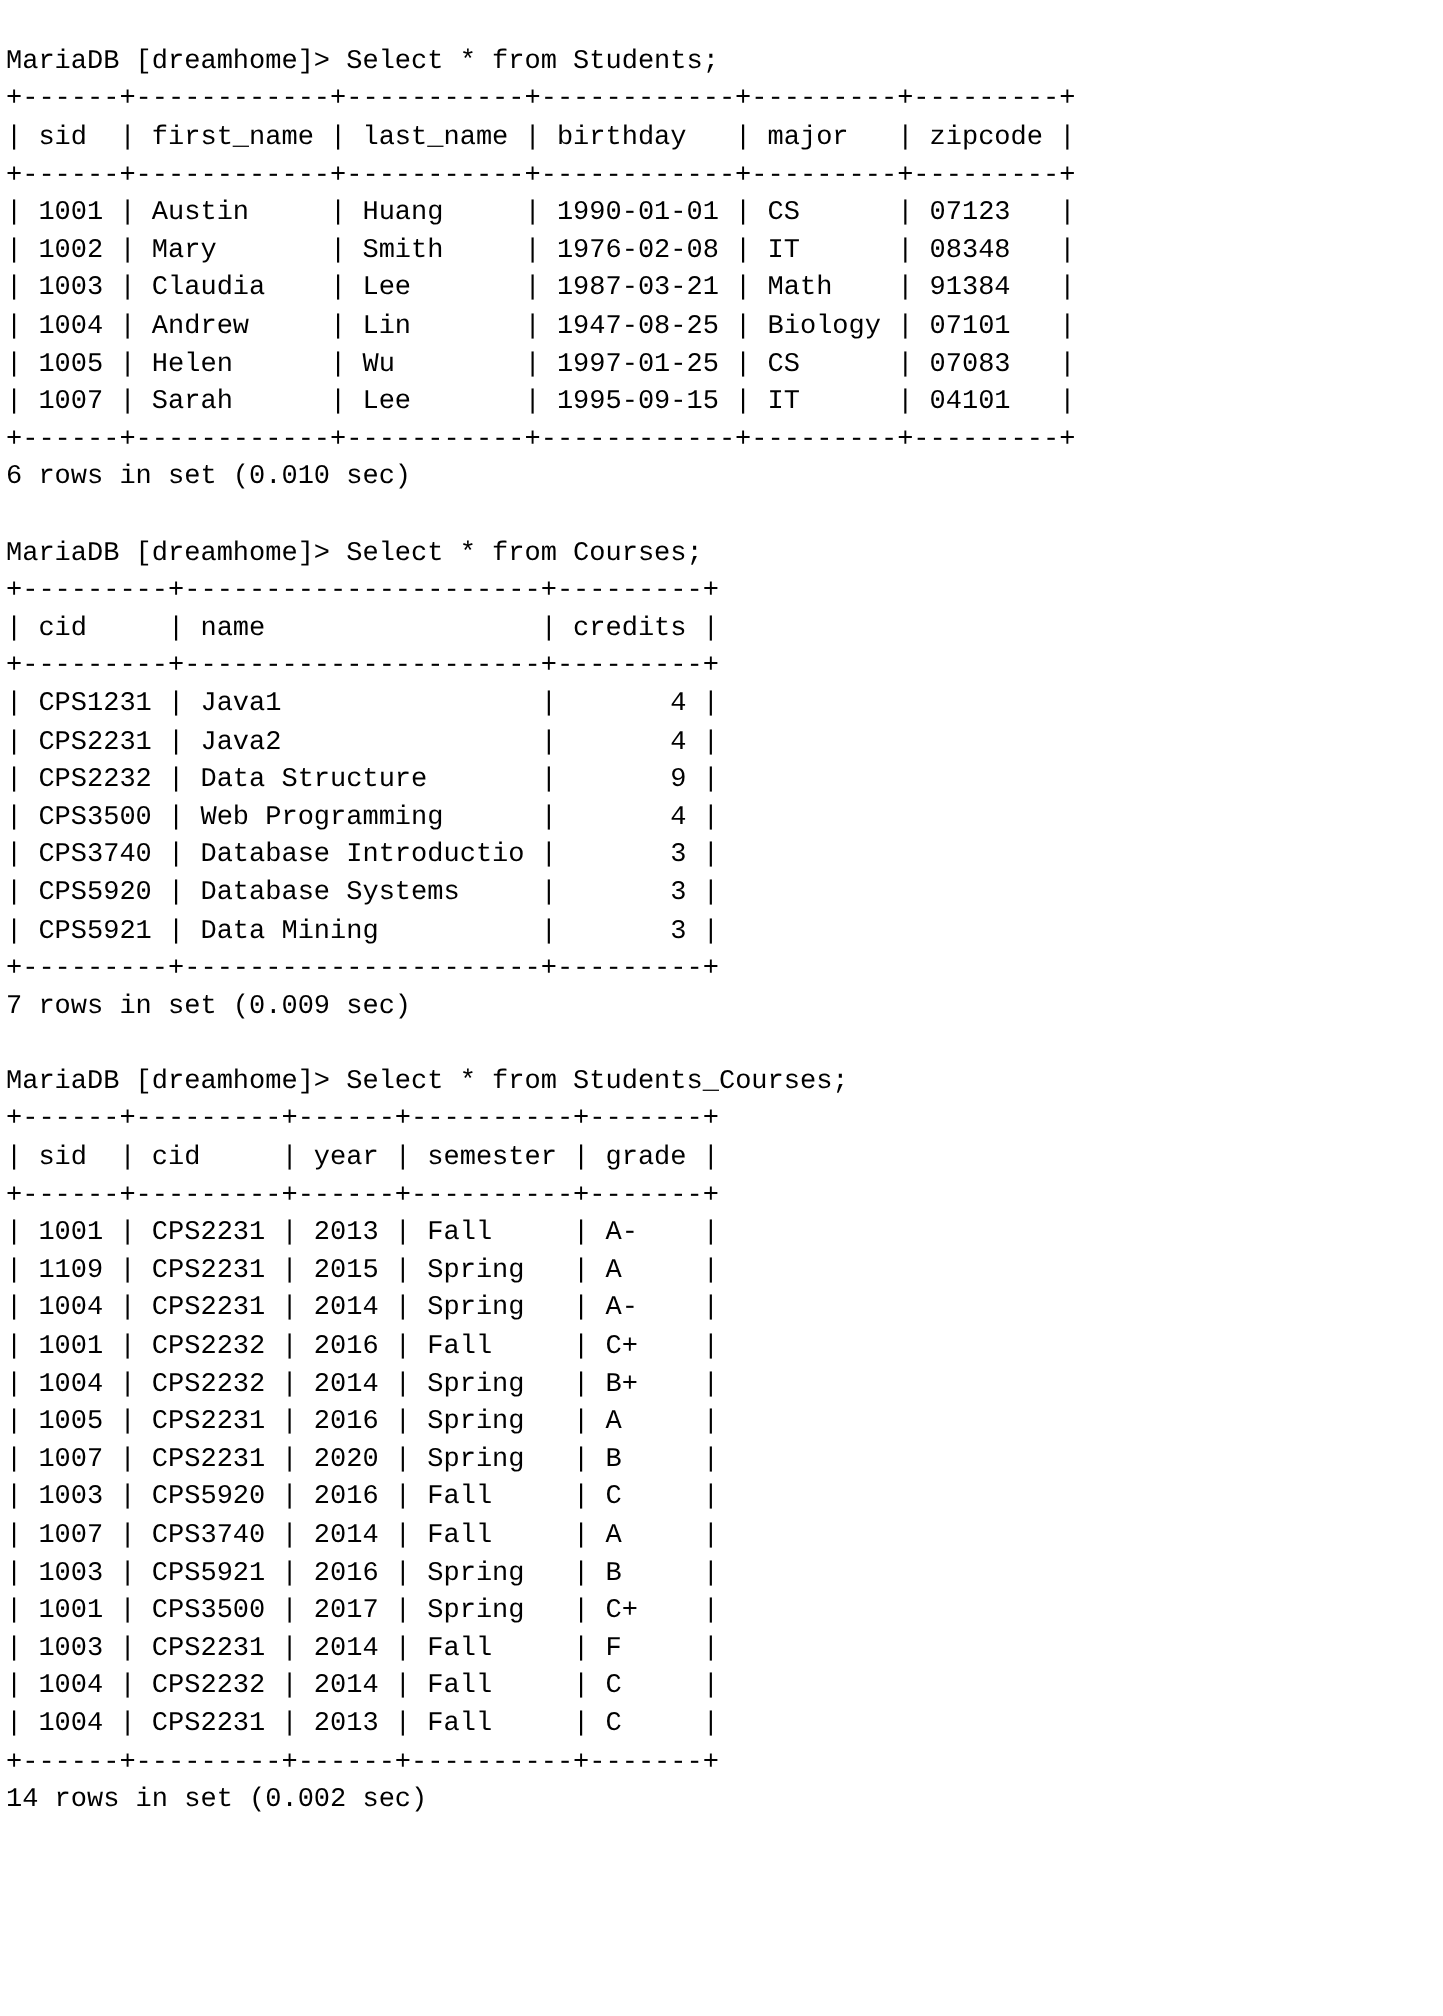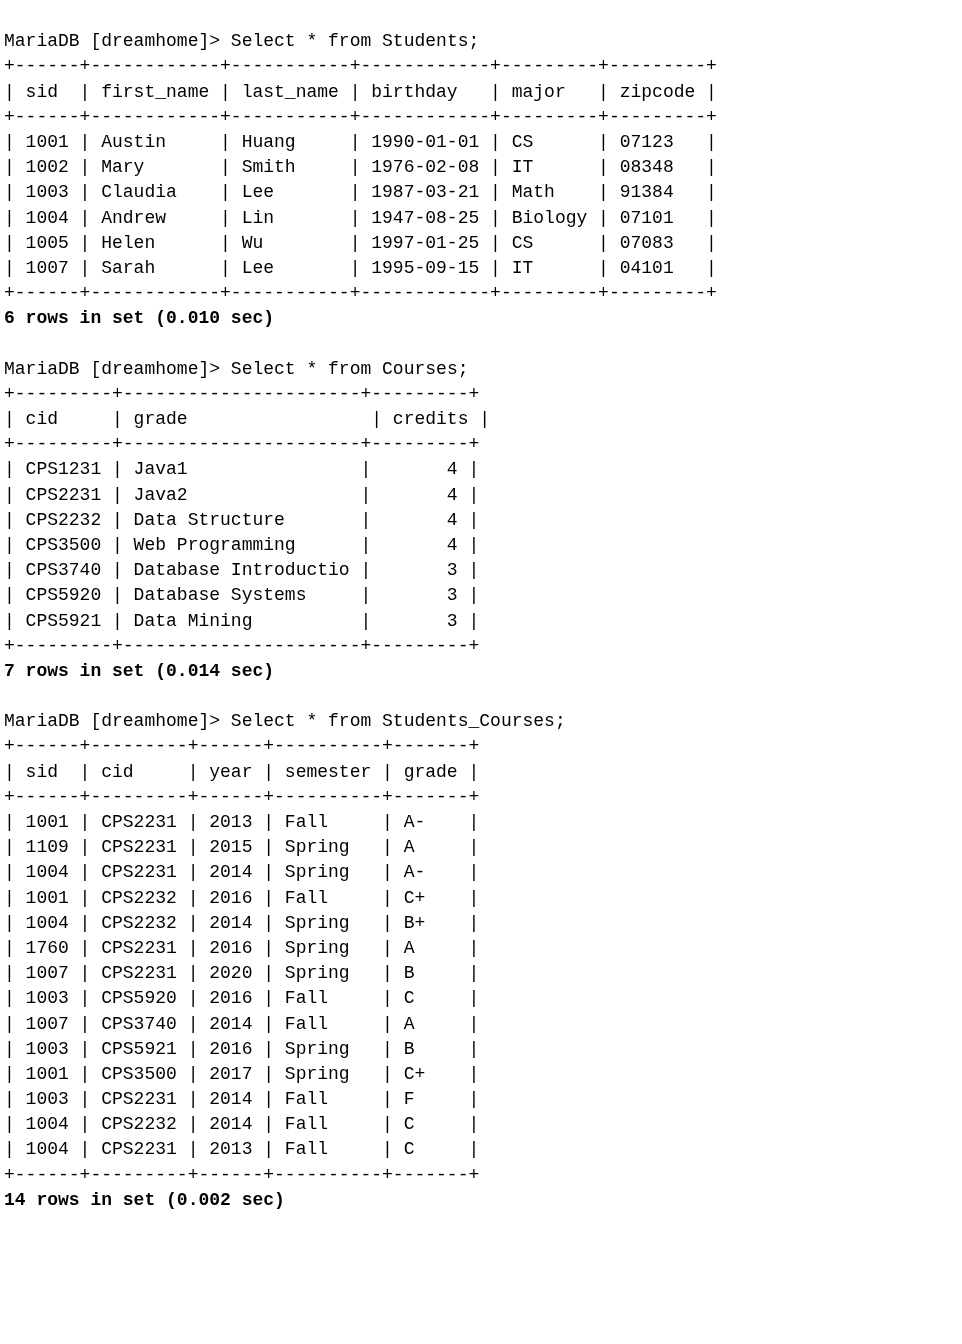--- a/index.html
+++ b/index.html
@@ -5,61 +5,61 @@
     body {
       font-family: "Courier New", Courier, monospace;
       font-size: 18px;
       background: #ffffff;
       color: #000000;
       margin: 0;
       padding: 4px;
       white-space: pre;
       line-height: 1.4;
     }
-    .bold { font-weight: bold; }
+    .bold { font-weight: normal; }
   </style>
 </head>
 <body>
 <div id="terminal"><span>MariaDB [dreamhome]&gt; </span><span>Select * from Students;</span>
 <span>+------+------------+-----------+------------+---------+---------+</span>
 <span>| sid  | first_name | last_name | birthday   | major   | zipcode |</span>
 <span>+------+------------+-----------+------------+---------+---------+</span>
 <span>| 1001 | Austin     | Huang     | 1990-01-01 | CS      | 07123   |</span>
 <span>| 1002 | Mary       | Smith     | 1976-02-08 | IT      | 08348   |</span>
 <span>| 1003 | Claudia    | Lee       | 1987-03-21 | Math    | 91384   |</span>
 <span>| 1004 | Andrew     | Lin       | 1947-08-25 | Biology | 07101   |</span>
 <span>| 1005 | Helen      | Wu        | 1997-01-25 | CS      | 07083   |</span>
 <span>| 1007 | Sarah      | Lee       | 1995-09-15 | IT      | 04101   |</span>
 <span>+------+------------+-----------+------------+---------+---------+</span>
 <span class="bold">6 rows in set (0.010 sec)</span>
 
 <span>MariaDB [dreamhome]&gt; </span><span>Select * from Courses;</span>
 <span>+---------+----------------------+---------+</span>
-<span>| cid     | grade                 | credits |</span>
+<span>| cid     | name                 | credits |</span>
 <span>+---------+----------------------+---------+</span>
 <span>| CPS1231 | Java1                |       4 |</span>
 <span>| CPS2231 | Java2                |       4 |</span>
-<span>| CPS2232 | Data Structure       |       4 |</span>
+<span>| CPS2232 | Data Structure       |       9 |</span>
 <span>| CPS3500 | Web Programming      |       4 |</span>
 <span>| CPS3740 | Database Introductio |       3 |</span>
 <span>| CPS5920 | Database Systems     |       3 |</span>
 <span>| CPS5921 | Data Mining          |       3 |</span>
 <span>+---------+----------------------+---------+</span>
-<span class="bold">7 rows in set (0.014 sec)</span>
+<span class="bold">7 rows in set (0.009 sec)</span>
 
 <span>MariaDB [dreamhome]&gt; </span><span>Select * from Students_Courses;</span>
 <span>+------+---------+------+----------+-------+</span>
 <span>| sid  | cid     | year | semester | grade |</span>
 <span>+------+---------+------+----------+-------+</span>
 <span>| 1001 | CPS2231 | 2013 | Fall     | A-    |</span>
 <span>| 1109 | CPS2231 | 2015 | Spring   | A     |</span>
 <span>| 1004 | CPS2231 | 2014 | Spring   | A-    |</span>
 <span>| 1001 | CPS2232 | 2016 | Fall     | C+    |</span>
 <span>| 1004 | CPS2232 | 2014 | Spring   | B+    |</span>
-<span>| 1760 | CPS2231 | 2016 | Spring   | A     |</span>
+<span>| 1005 | CPS2231 | 2016 | Spring   | A     |</span>
 <span>| 1007 | CPS2231 | 2020 | Spring   | B     |</span>
 <span>| 1003 | CPS5920 | 2016 | Fall     | C     |</span>
 <span>| 1007 | CPS3740 | 2014 | Fall     | A     |</span>
 <span>| 1003 | CPS5921 | 2016 | Spring   | B     |</span>
 <span>| 1001 | CPS3500 | 2017 | Spring   | C+    |</span>
 <span>| 1003 | CPS2231 | 2014 | Fall     | F     |</span>
 <span>| 1004 | CPS2232 | 2014 | Fall     | C     |</span>
 <span>| 1004 | CPS2231 | 2013 | Fall     | C     |</span>
 <span>+------+---------+------+----------+-------+</span>
 <span class="bold">14 rows in set (0.002 sec)</span>

